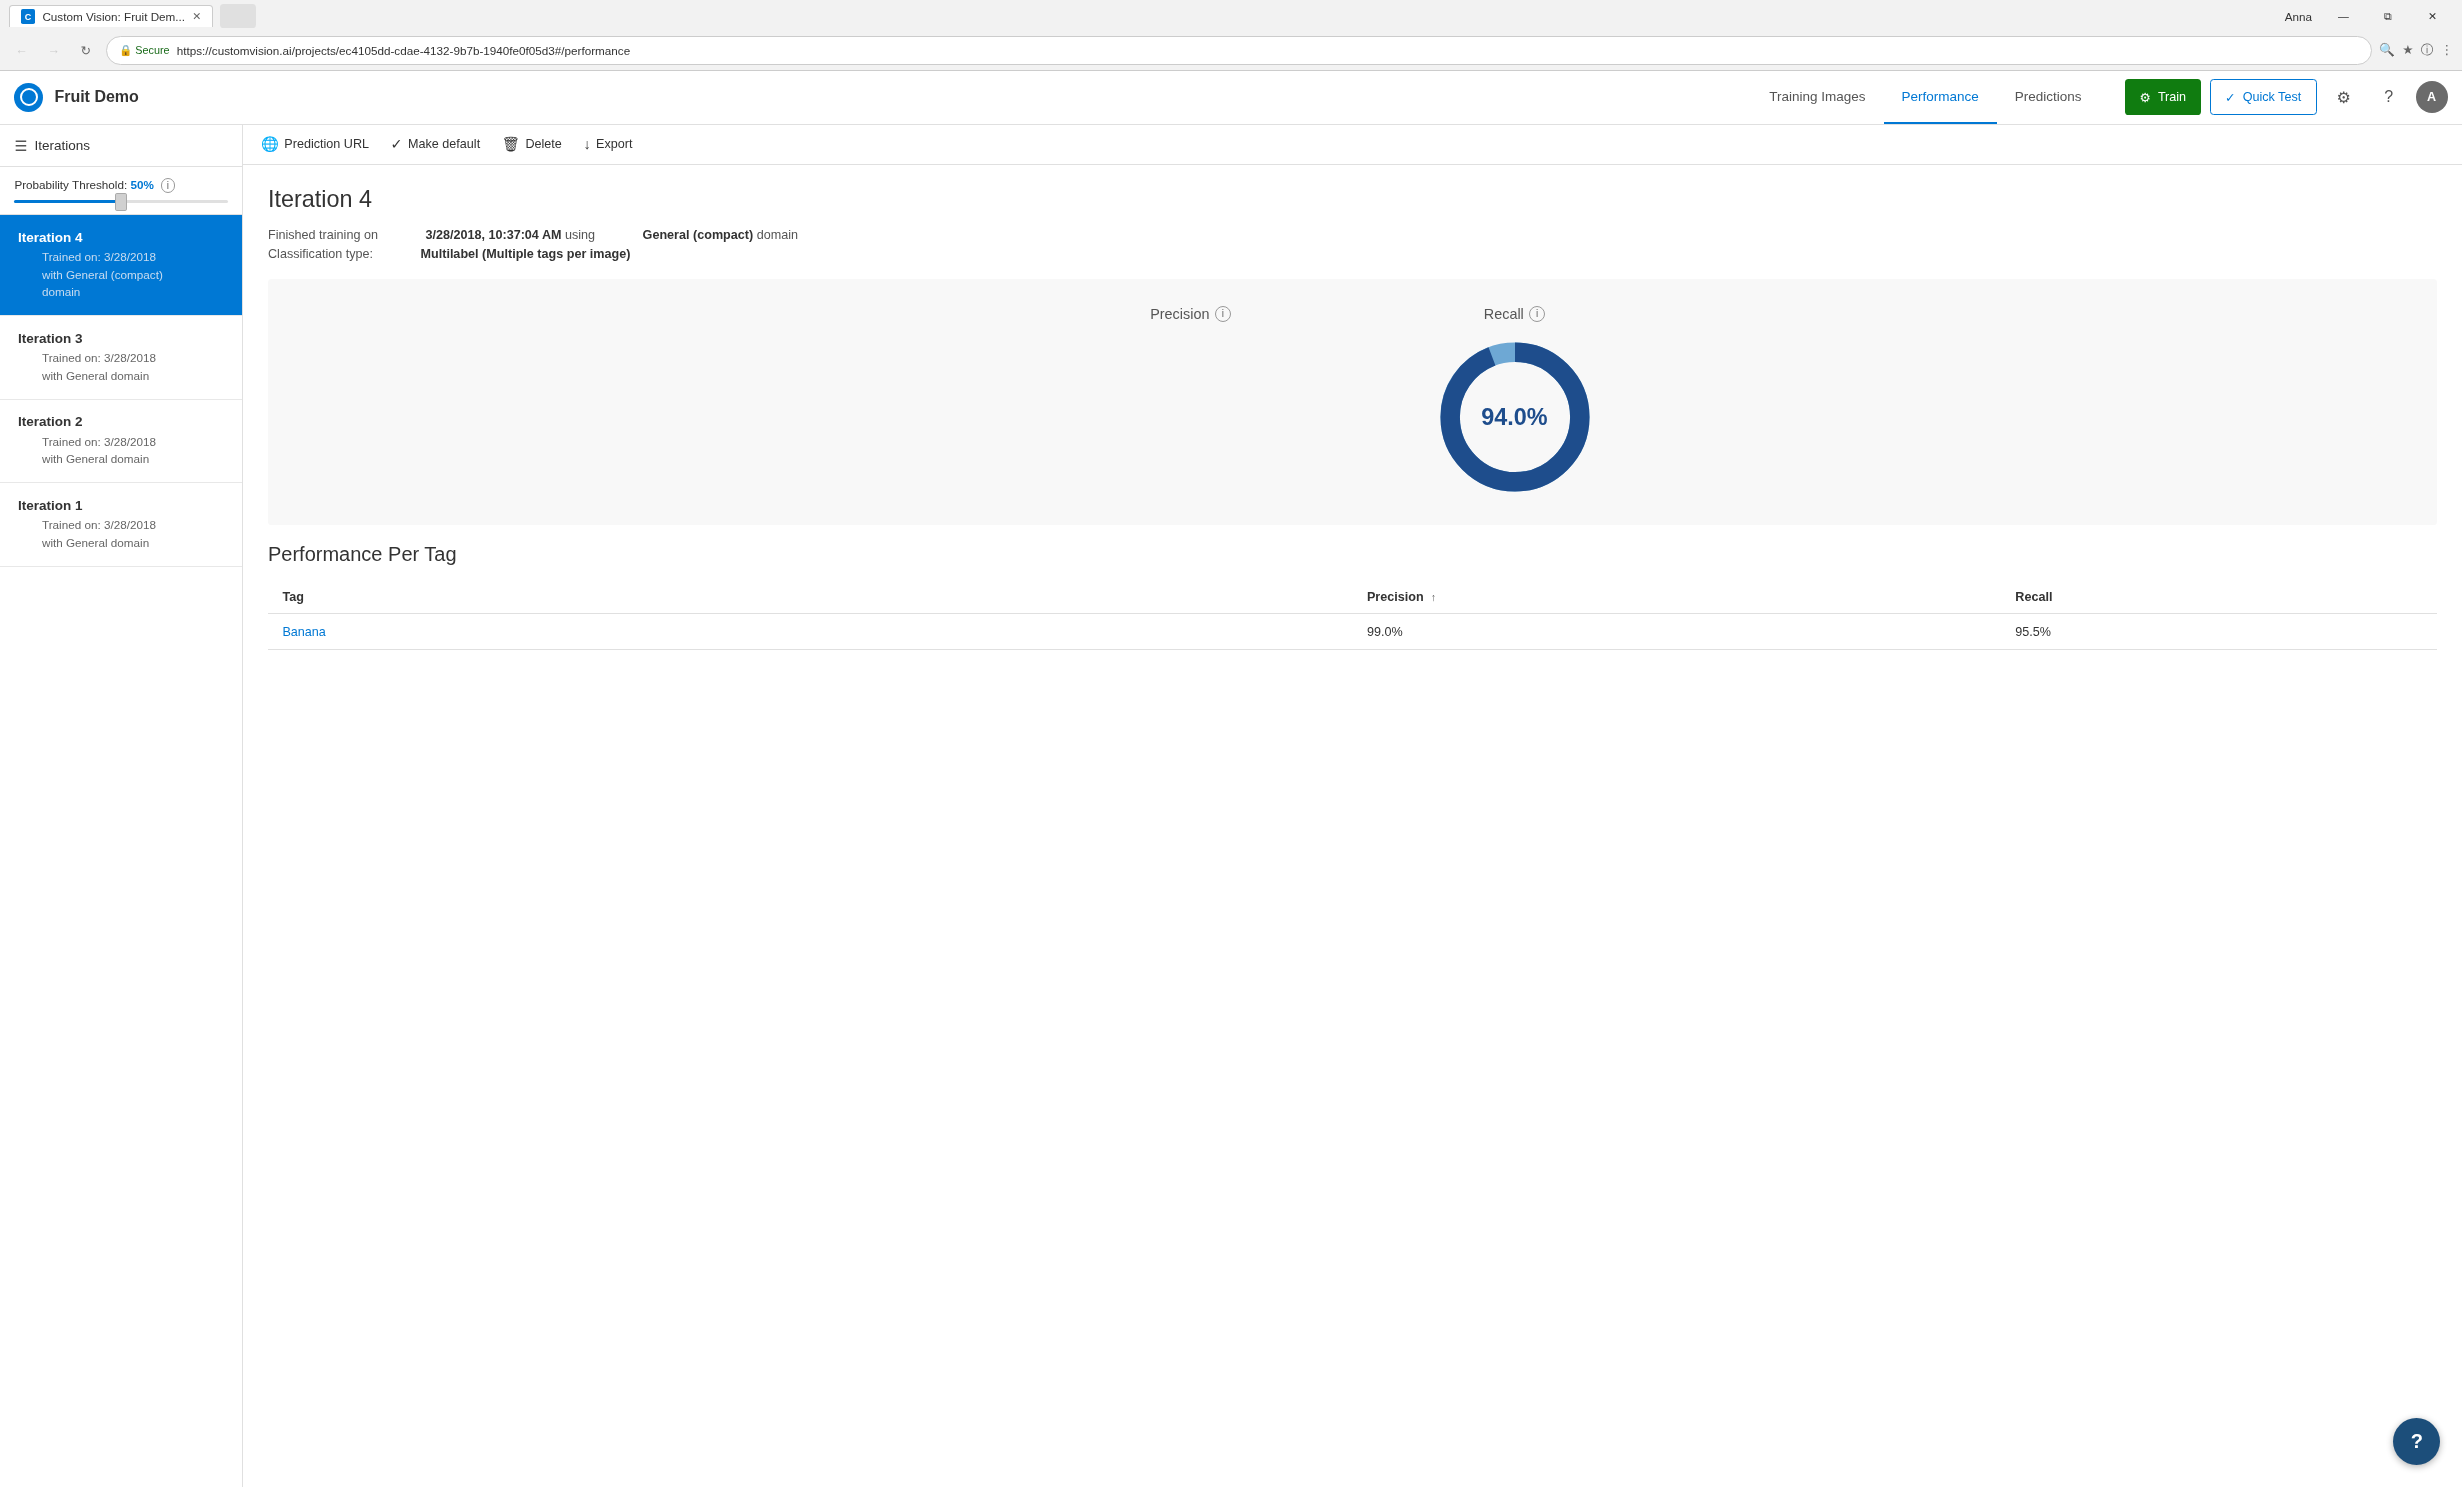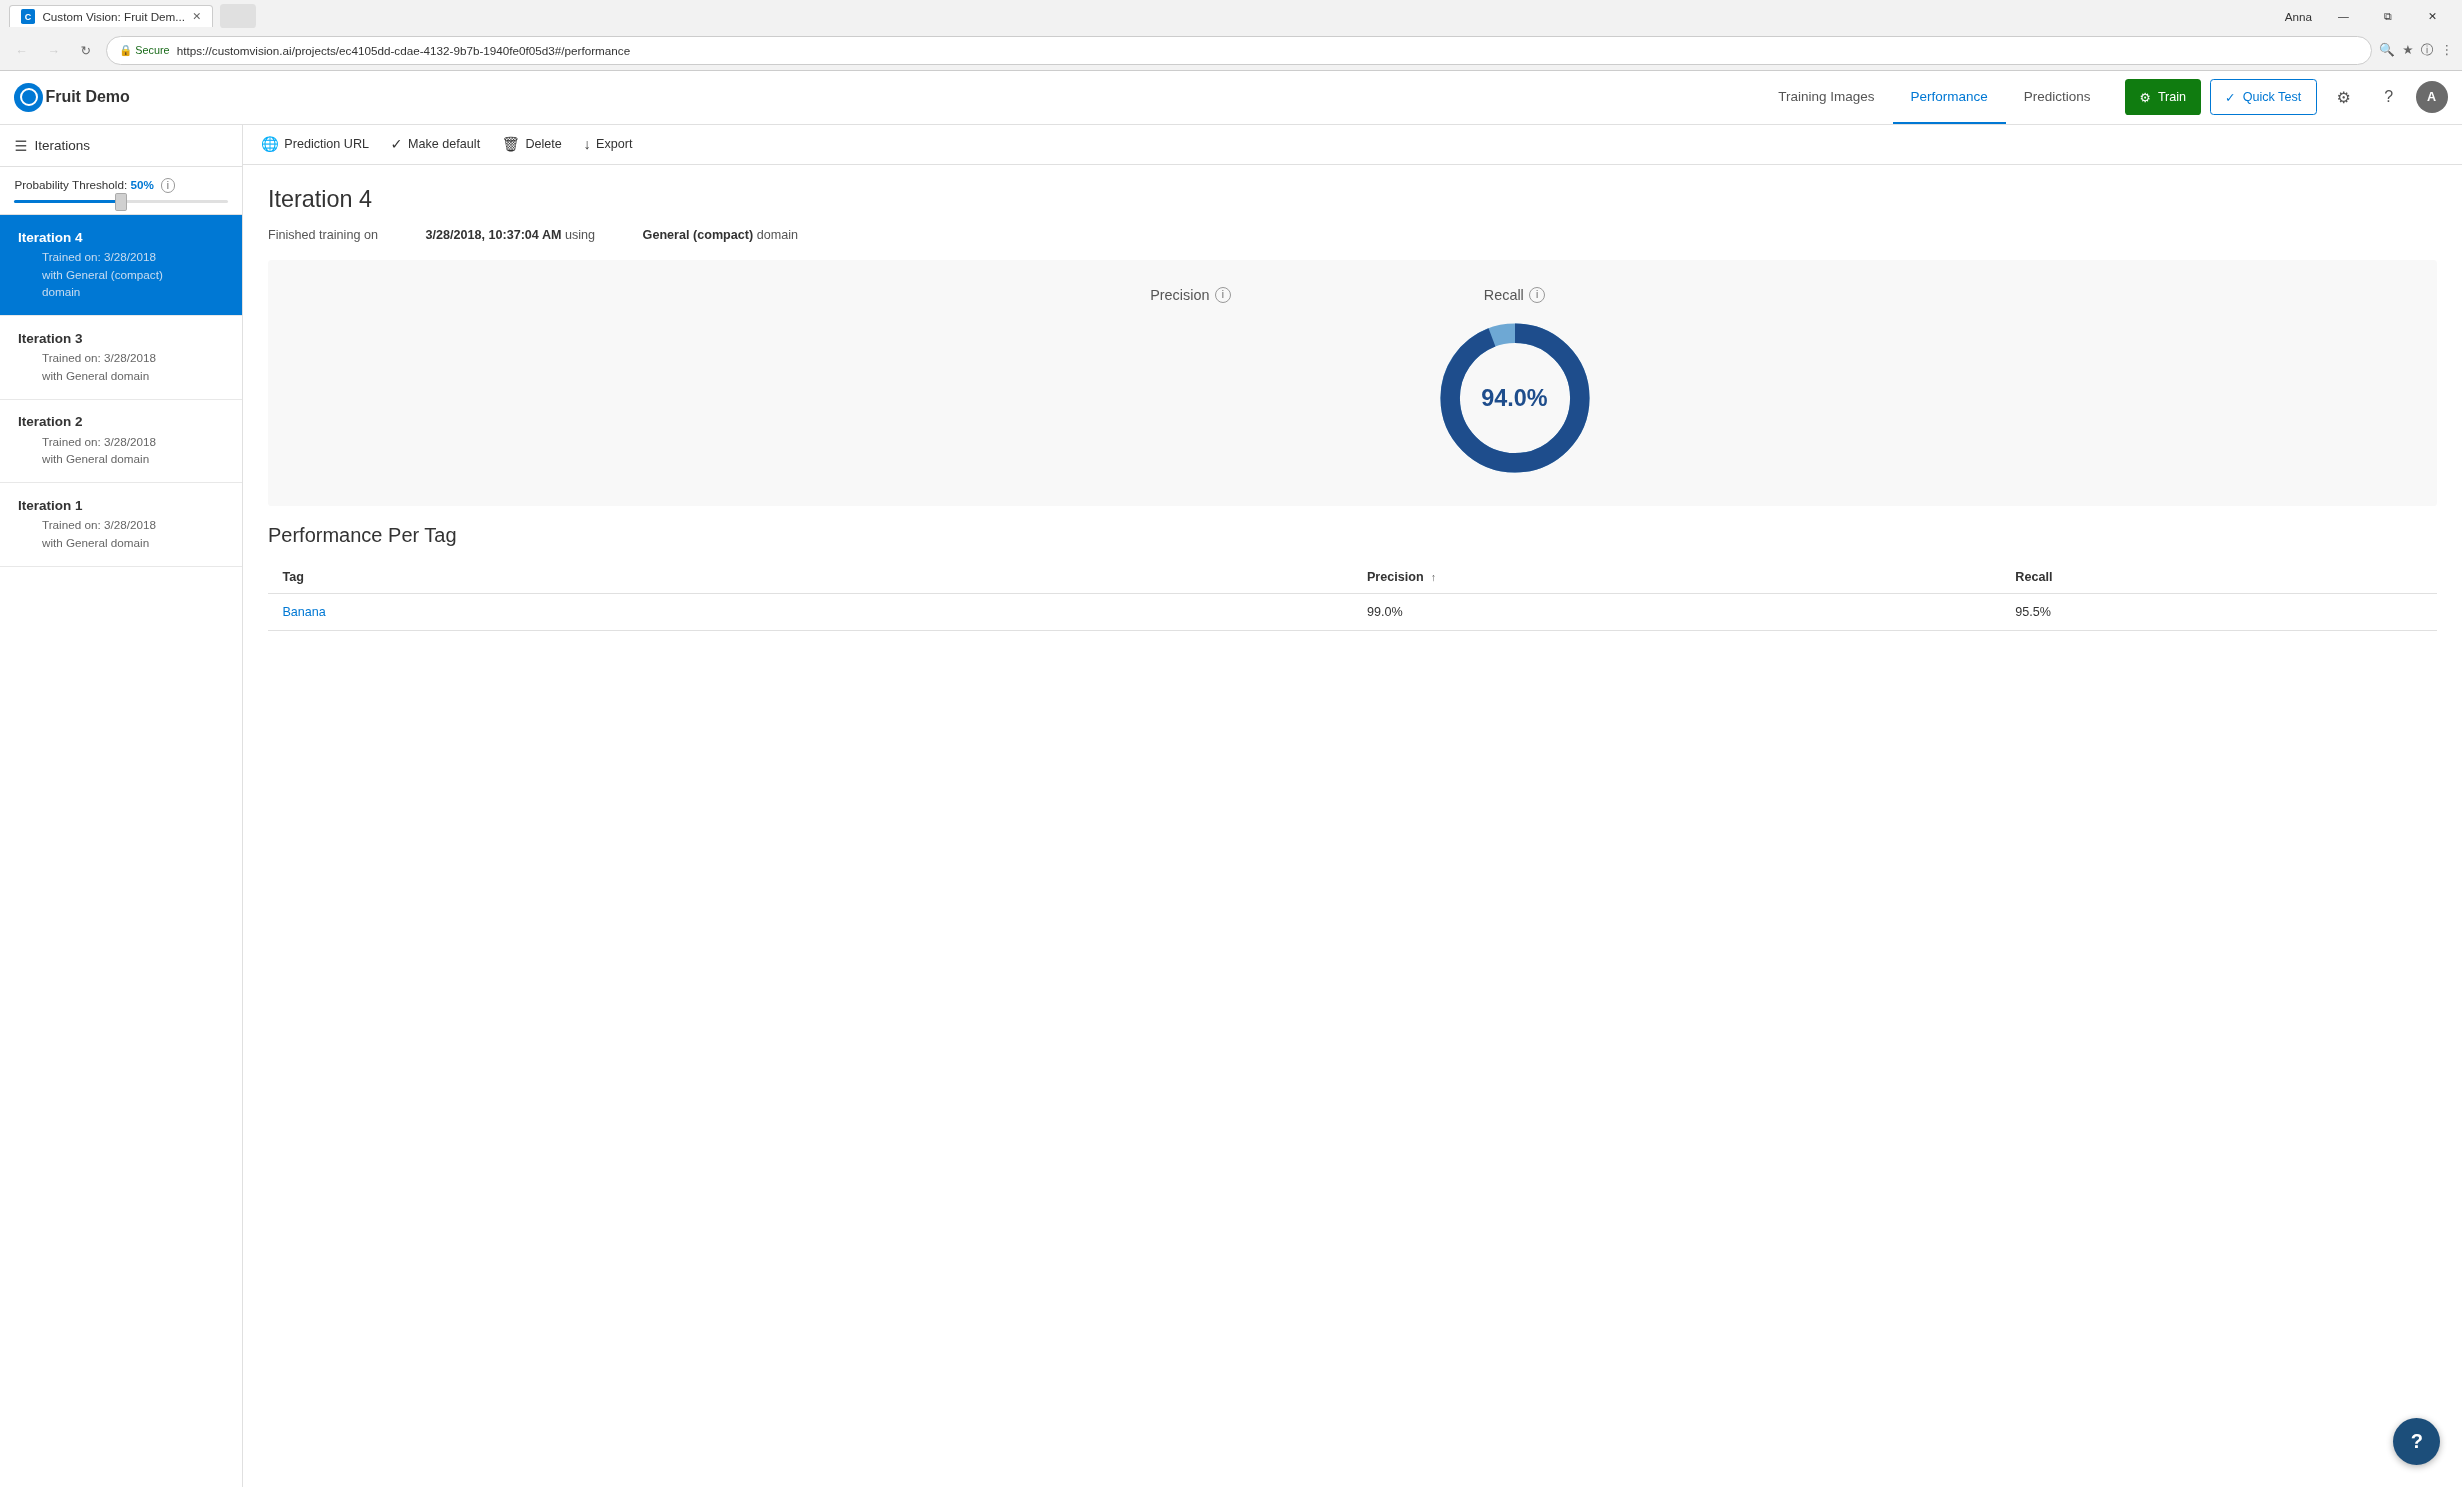--- a/index.html
+++ b/index.html
@@ -17,21 +17,21 @@
     .browser-addressbar { display: flex; align-items: center; padding: 3.6px 9px 5.4px; gap: 7.2px; }
     .nav-btn { width: 25px; height: 25px; display: flex; align-items: center; justify-content: center; cursor: pointer; color: #666; border-radius: 50%; font-size: 12.6px; }
     .nav-btn.disabled { color: #ccc; cursor: default; }
     .address-bar { flex: 1; display: flex; align-items: center; background: #fff; border: 0.9px solid #ccc; border-radius: 18px; padding: 3.6px 12.6px; gap: 7.2px; height: 29px; }
     .secure-badge { color: #1a6b1a; font-size: 10.8px; display: flex; align-items: center; gap: 2.7px; }
     .address-text { font-size: 11.7px; color: #333; flex: 1; }
     .address-icons { display: flex; gap: 7.2px; color: #666; font-size: 12.6px; }
     .address-icon { cursor: pointer; }
 
     
-    .app-header { display: flex; align-items: center; height: 54px; border-bottom: 0.9px solid #e0e0e0; padding: 0 14.4px; gap: 2px; }
+    .app-header { display: flex; align-items: center; height: 54px; border-bottom: 0.9px solid #e0e0e0; padding: 0 14.4px; gap: 11px; }
     .app-logo { width: 29px; height: 29px; background: #0078d4; border-radius: 50%; display: flex; align-items: center; justify-content: center; }
     .app-logo-inner { width: 18px; height: 18px; border-radius: 50%; border: 2.7px solid #fff; }
     .app-title { font-size: 16px; font-weight: 600; color: #333; }
     .header-nav { display: flex; gap: 0; margin-left: auto; margin-right: 14.4px; }
     .header-nav-item { padding: 0 18px; height: 54px; display: flex; align-items: center; font-size: 13.5px; color: #555; cursor: pointer; border-bottom: 2.7px solid transparent; text-decoration: none; }
     .header-nav-item.active { color: #0078d4; border-bottom-color: #0078d4; font-weight: 500; }
     .header-actions { display: flex; align-items: center; gap: 9px; }
     .train-btn { background: #107c10; color: #fff; border: none; border-radius: 3.6px; padding: 7.2px 14.4px; font-size: 12.6px; cursor: pointer; display: flex; align-items: center; gap: 7.2px; height: 36px; }
     .quicktest-btn { background: #fff; color: #0078d4; border: 1.8px solid #0078d4; border-radius: 3.6px; padding: 7.2px 14.4px; font-size: 12.6px; cursor: pointer; display: flex; align-items: center; gap: 7.2px; height: 36px; }
     .header-icon-btn { width: 36px; height: 36px; display: flex; align-items: center; justify-content: center; cursor: pointer; color: #555; font-size: 16px; border-radius: 50%; }
@@ -216,20 +216,23 @@
       <div class="toolbar-item">
         <span class="toolbar-item-icon">↓</span>
         <span>Export</span>
       </div>
     </div>
 
     <div class="content-body">
       <h1 class="iteration-heading">Iteration 4</h1>
       <p class="iteration-info">
         Finished training on <strong>3/28/2018, 10:37:04 AM</strong> using <strong>General (compact)</strong> domain
+      </p>
+      <p class="iteration-info">
+        Classification type: <strong>Multilabel (Multiple tags per image)</strong>
       </p>
 
       <div class="charts-section">
 
         <div class="chart-container">
           <div class="chart-label">
             <span>Precision</span>
             <div class="chart-info-icon">i</div>
           </div>
         </div>

